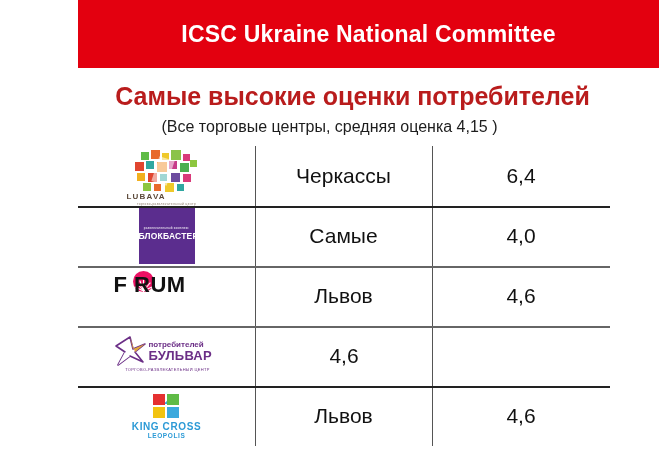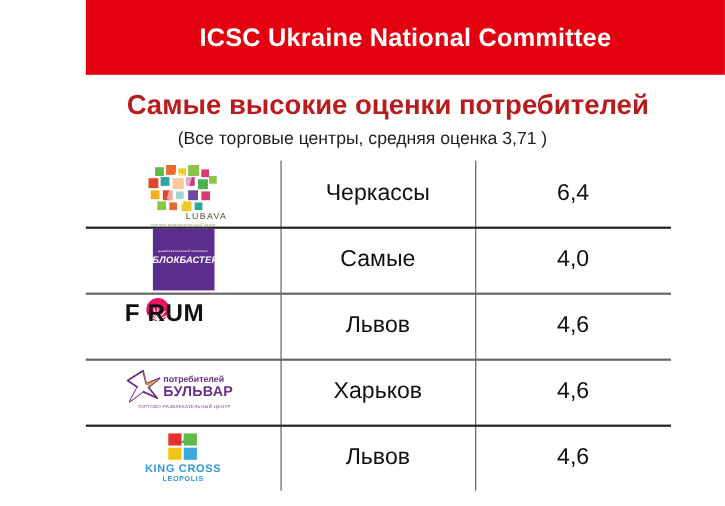--- a/index.html
+++ b/index.html
@@ -157,21 +157,21 @@
     justify-content: center;
     font-size: 21px;
     color: #111;
   }
 
   
   .lg-lubava { position: relative; width: 80px; height: 56px; }
   .lg-lubava .sq { position: absolute; }
   .lg-lubava .cap {
     position: absolute; left: 0; bottom: 3px; width: 80px;
-    text-align: right; font-size: 8px; font-weight: normal;
+    text-align: left; font-size: 8px; font-weight: bold;
     color: #5c4a3a; letter-spacing: 1.2px;
   }
   .lg-lubava .cap2 {
     position: absolute; left: 0; bottom: -2px; width: 80px;
     text-align: center; font-size: 3.2px; color: #8b7a68; letter-spacing: .4px;
   }
 
   
   .lg-blockbuster {
     position: relative;
@@ -180,21 +180,20 @@
     display: flex; align-items: center; justify-content: center;
   }
   .lg-blockbuster .bb-small {
     position: absolute; top: 18px; left: 0; width: 56px;
     text-align: center; font-size: 3px; color: #fff; letter-spacing: .3px;
   }
   .lg-blockbuster .bb-main {
     position: absolute; top: 23px; left: 0; width: 56px;
     text-align: center; font-size: 8.5px; font-weight: bold;
     color: #ffffff; letter-spacing: .2px;
-    font-style: italic;
   }
 
   
   .lg-forum { position: relative; width: 106px; height: 52px; }
   .lg-forum .l1 {
     position: absolute; left: 0; top: 2px; width: 106px;
     font-size: 22px; font-weight: bold; color: #111;
     letter-spacing: .5px; text-align: left;
   }
   .lg-forum .l2 {
@@ -246,21 +245,21 @@
 </head>
 <body>
 
 <div class="header">
   <div class="header-band"></div>
   <div class="header-title">ICSC Ukraine National Committee</div>
 
 </div>
 
 <div class="slide-title">Самые высокие оценки потребителей</div>
-<div class="slide-subtitle">(Все торговые центры, средняя оценка 3,71 )</div>
+<div class="slide-subtitle">(Все торговые центры, средняя оценка 4,15 )</div>
 
 <div class="table">
 
   <div class="vline v1"></div>
   <div class="vline v2"></div>
 
   <div class="row-sep" style="top:60px;"></div>
   <div class="row-sep light" style="top:120px;"></div>
   <div class="row-sep light" style="top:180px;"></div>
   <div class="row-sep" style="top:240px;"></div>
@@ -341,21 +340,20 @@
             <path d="M17 2 L20 14 L32 9 L22 17 L30 27 L17 21 L5 30 L12 17 L3 11 Z" fill="none" stroke="#6B2E86" stroke-width="1.6" stroke-linejoin="round"></path>
             <path d="M17 2 L20 14 L32 9 L22 17 Z" fill="#E2A83B"></path>
             <path d="M17 21 L5 30 L12 17 Z" fill="#ffffff"></path>
           </svg>
         </span>
         <span class="t1">потребителей</span>
         <span class="t2">БУЛЬВАР</span>
         <span class="t3">ТОРГОВО-РАЗВЛЕКАТЕЛЬНЫЙ ЦЕНТР</span>
       </div>
     </div>
-    <div class="cell-city">Харьков</div>
     <div class="cell-score">4,6</div>
   </div>
 
   <div class="row" style="top:240px;">
     <div class="cell-logo">
       <div class="lg-kc">
         <span class="crown">
           <svg viewBox="0 0 12 5" width="12" height="5" aria-hidden="true">
             <path d="M0 5 L1.5 1 L3.5 3.5 L6 0.5 L8.5 3.5 L10.5 1 L12 5 Z" fill="#3BA9DD"></path>
           </svg>

